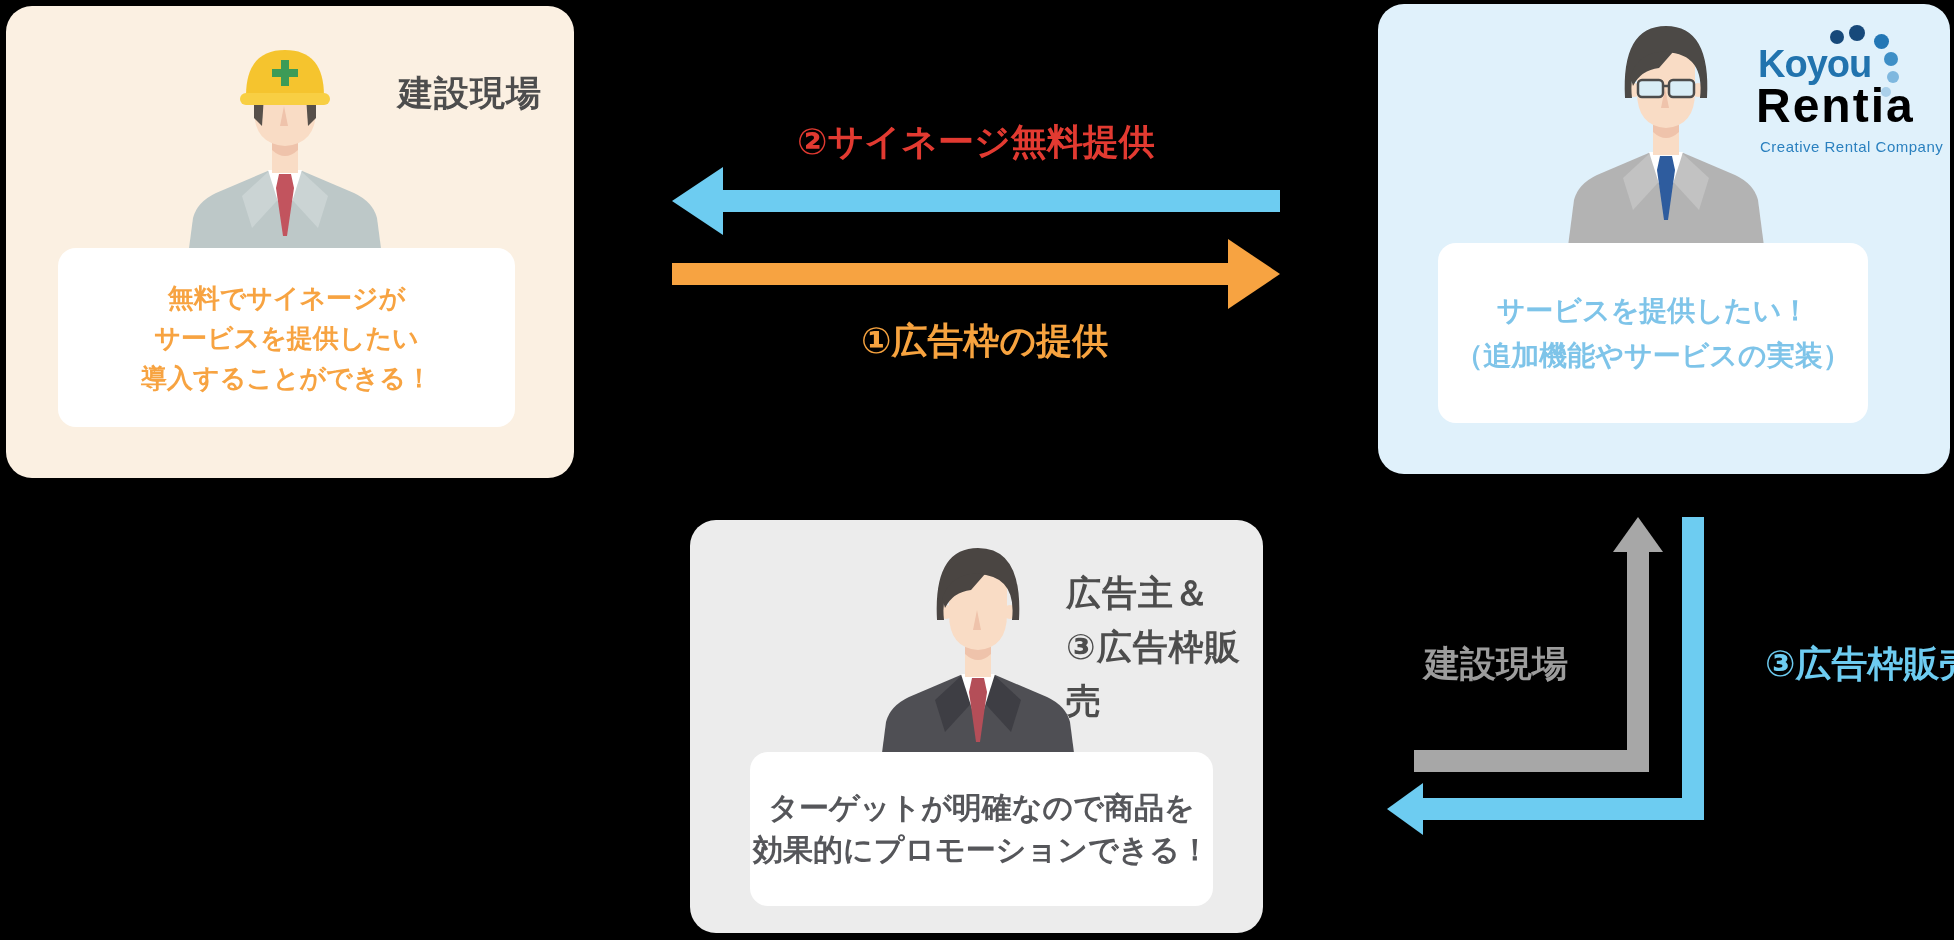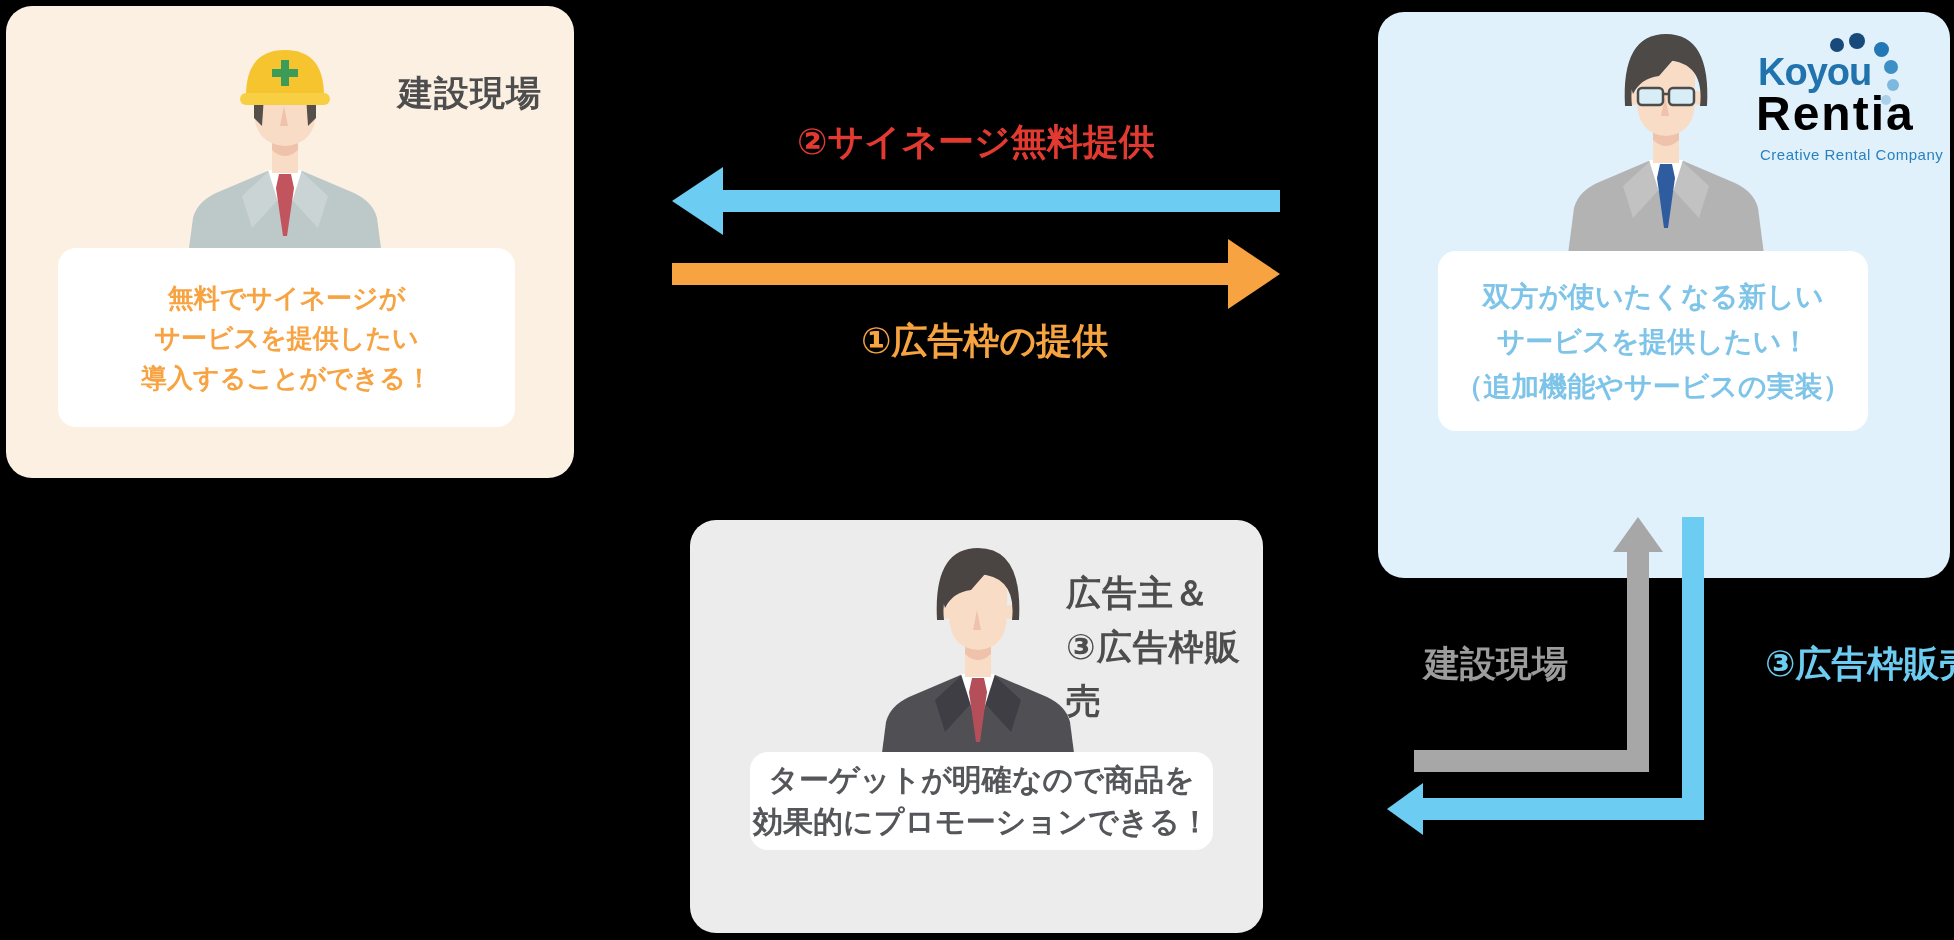--- a/index.html
+++ b/index.html
@@ -2,34 +2,34 @@
 <html><head>
 <meta charset="utf-8">
 <style>
   html,body{margin:0;padding:0;background:#000;}
   .stage{
     position:relative;width:1954px;height:940px;background:#000;overflow:hidden;
     font-family:"Liberation Sans","DejaVu Sans",sans-serif;
   }
   .card{position:absolute;border-radius:26px;overflow:hidden;}
   .card-construction{left:6px;top:6px;width:568px;height:472px;background:#FBF0E2;}
-  .card-rentia{left:1378px;top:12px;width:572px;height:566px;background:#E0F1FB;}
+  .card-rentia{left:1378px;top:4px;width:572px;height:470px;background:#E0F1FB;}
   .card-advertiser{left:690px;top:520px;width:573px;height:413px;background:#ECECEC;}
 
   .card-title{position:absolute;font-weight:700;color:#4D4D4D;letter-spacing:1px;}
   .title-construction{left:392px;top:64px;font-size:35px;}
   .title-advertiser{left:376px;top:46px;font-size:35px;line-height:54px;}
 
   .bubble{position:absolute;background:#fff;border-radius:18px;display:flex;
           flex-direction:column;justify-content:center;align-items:center;text-align:center;}
   .bubble-construction{left:52px;top:242px;width:457px;height:179px;}
   .bubble-construction span{display:block;color:#F7A341;font-size:26px;font-weight:700;line-height:40px;}
   .bubble-rentia{left:60px;top:239px;width:430px;height:180px;}
   .bubble-rentia span{display:block;color:#7EC4E9;font-size:28px;font-weight:700;line-height:45px;}
-  .bubble-advertiser{left:60px;top:232px;width:463px;height:98px;}
+  .bubble-advertiser{left:60px;top:232px;width:463px;height:154px;}
   .bubble-advertiser span{display:block;color:#55565A;font-size:30px;font-weight:700;line-height:42px;}
 
   .person{position:absolute;}
   .person-construction{left:174px;top:40px;}
   .person-rentia{left:183px;top:20px;}
   .person-advertiser{left:183px;top:28px;}
 
   
   .logo-koyou{position:absolute;left:380px;top:40px;font-size:38px;font-weight:700;
               color:#2173AE;letter-spacing:-1px;line-height:40px;}
@@ -132,21 +132,20 @@
     <div class="logo-koyou">Koyou</div>
     <div class="logo-rentia">Rentia</div>
     <div class="logo-tagline">Creative Rental Company</div>
     <div class="logo-dot dot1"></div>
     <div class="logo-dot dot2"></div>
     <div class="logo-dot dot3"></div>
     <div class="logo-dot dot4"></div>
     <div class="logo-dot dot5"></div>
     <div class="logo-dot dot6"></div>
     <div class="bubble bubble-rentia">
-      <span>双方が使いたくなる新しい</span>
       <span>サービスを提供したい！</span>
       <span>（追加機能やサービスの実装）</span>
     </div>
   </div>
 
   <div class="card card-advertiser">
     <div class="person person-advertiser">
       <svg width="210" height="228" viewBox="0 0 210 228">
         <path d="M6,228 L13,174 Q17,158 36,149 L90,126 L120,126 L174,149 Q193,158 197,174 L204,228 Z" fill="#4F4F54"></path>
         <path d="M88,128 L105,148 L72,184 L62,152 Z" fill="#3E3E44"></path>

